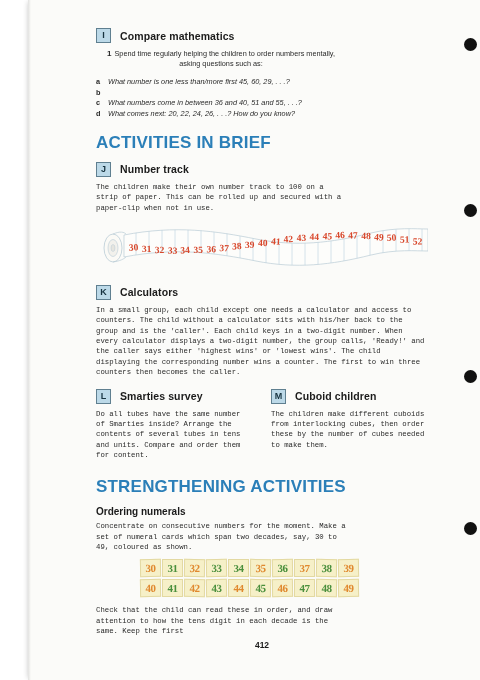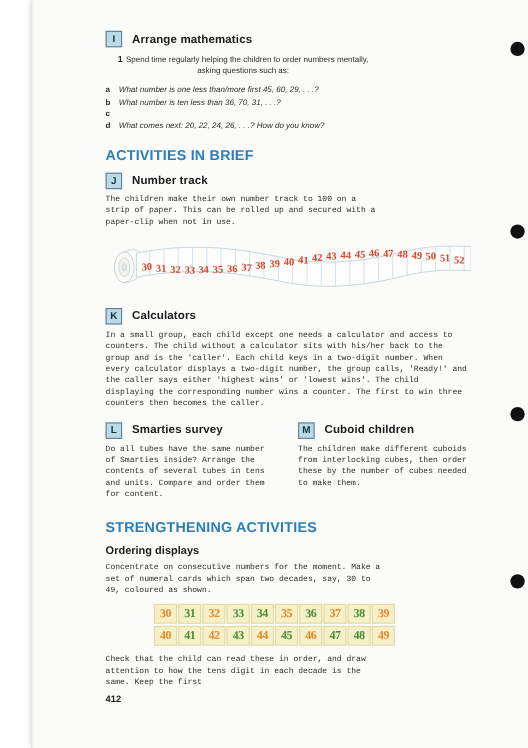--- a/index.html
+++ b/index.html
@@ -117,21 +117,21 @@
   }
   ol.qlist li .mark {
     font-weight: bold;
     font-style: normal;
     width: 7px;
     flex: 0 0 7px;
   }
 
   
   .section-heading {
-    font-size: 13px;
+    font-size: 17px;
     font-weight: bold;
     color: #2b7fb8;
     letter-spacing: 0.2px;
     margin: 0 0 9px 0;
   }
 
   .sub-heading {
     font-size: 10px;
     font-weight: bold;
     color: #1b1b1b;
@@ -174,20 +174,21 @@
     font-weight: bold;
     letter-spacing: -0.5px;
   }
 
   
   #page-number {
     font-size: 8.5px;
     font-weight: bold;
     color: #1b1b1b;
     margin-top: 2px;
+    text-align: center;
   }
 
   .spacer-sm { height: 7px; }
   .spacer-md { height: 13px; }
 </style>
 </head>
 <body>
 
 <div id="page-sheet">
 
@@ -195,38 +196,38 @@
       <div class="hole" style="top: 38px;"></div>
       <div class="hole" style="top: 204px;"></div>
       <div class="hole" style="top: 370px;"></div>
       <div class="hole" style="top: 522px;"></div>
     </div>
 
   <div id="content">
 
     <div class="act-head">
       <span class="letter-box">I</span>
-      <span class="act-title">Arrange mathematics</span>
+      <span class="act-title">Compare mathematics</span>
     </div>
 
     <p class="numbered">
       <span class="num">1</span><span>Spend time regularly helping the children to order numbers mentally, asking questions such as:</span>
     </p>
 
     <ol class="qlist" id="q-list">
         <li>
           <span class="mark">a</span>
           <span>What number is one less than/more first 45, 60, 29, . . .?</span>
         </li>
         <li>
           <span class="mark">b</span>
-          <span>What number is ten less than 36, 70, 31, . . .?</span>
         </li>
         <li>
           <span class="mark">c</span>
+          <span>What numbers come in between 36 and 40, 51 and 55, . . .?</span>
         </li>
         <li>
           <span class="mark">d</span>
           <span>What comes next: 20, 22, 24, 26, . . .? How do you know?</span>
         </li>
       </ol>
 
     <div class="spacer-md"></div>
 
     <h2 class="section-heading">ACTIVITIES IN BRIEF</h2>
@@ -335,21 +336,21 @@
           <span class="act-title">Cuboid children</span>
         </div>
         <p class="body-text">The children make different cuboids from interlocking cubes, then order these by the number of cubes needed to make them.</p>
       </div>
     </div>
 
     <div class="spacer-md"></div>
 
     <h2 class="section-heading">STRENGTHENING ACTIVITIES</h2>
 
-    <h3 class="sub-heading">Ordering displays</h3>
+    <h3 class="sub-heading">Ordering numerals</h3>
 
     <p class="body-text narrow">Concentrate on consecutive numbers for the moment. Make a set of numeral cards which span two decades, say, 30 to 49, coloured as shown.</p>
 
     <div class="card-rows">
       <div class="card-row" id="card-row-1">
           <div class="num-card" style="color: rgb(224, 137, 47); background: rgb(246, 240, 200); transform: rotate(-0.8deg);">30</div>
           <div class="num-card" style="color: rgb(74, 143, 60); background: rgb(246, 240, 200); transform: rotate(0deg);">31</div>
           <div class="num-card" style="color: rgb(224, 137, 47); background: rgb(246, 240, 200); transform: rotate(0.8deg);">32</div>
           <div class="num-card" style="color: rgb(74, 143, 60); background: rgb(246, 240, 200); transform: rotate(-0.8deg);">33</div>
           <div class="num-card" style="color: rgb(74, 143, 60); background: rgb(246, 240, 200); transform: rotate(0deg);">34</div>

